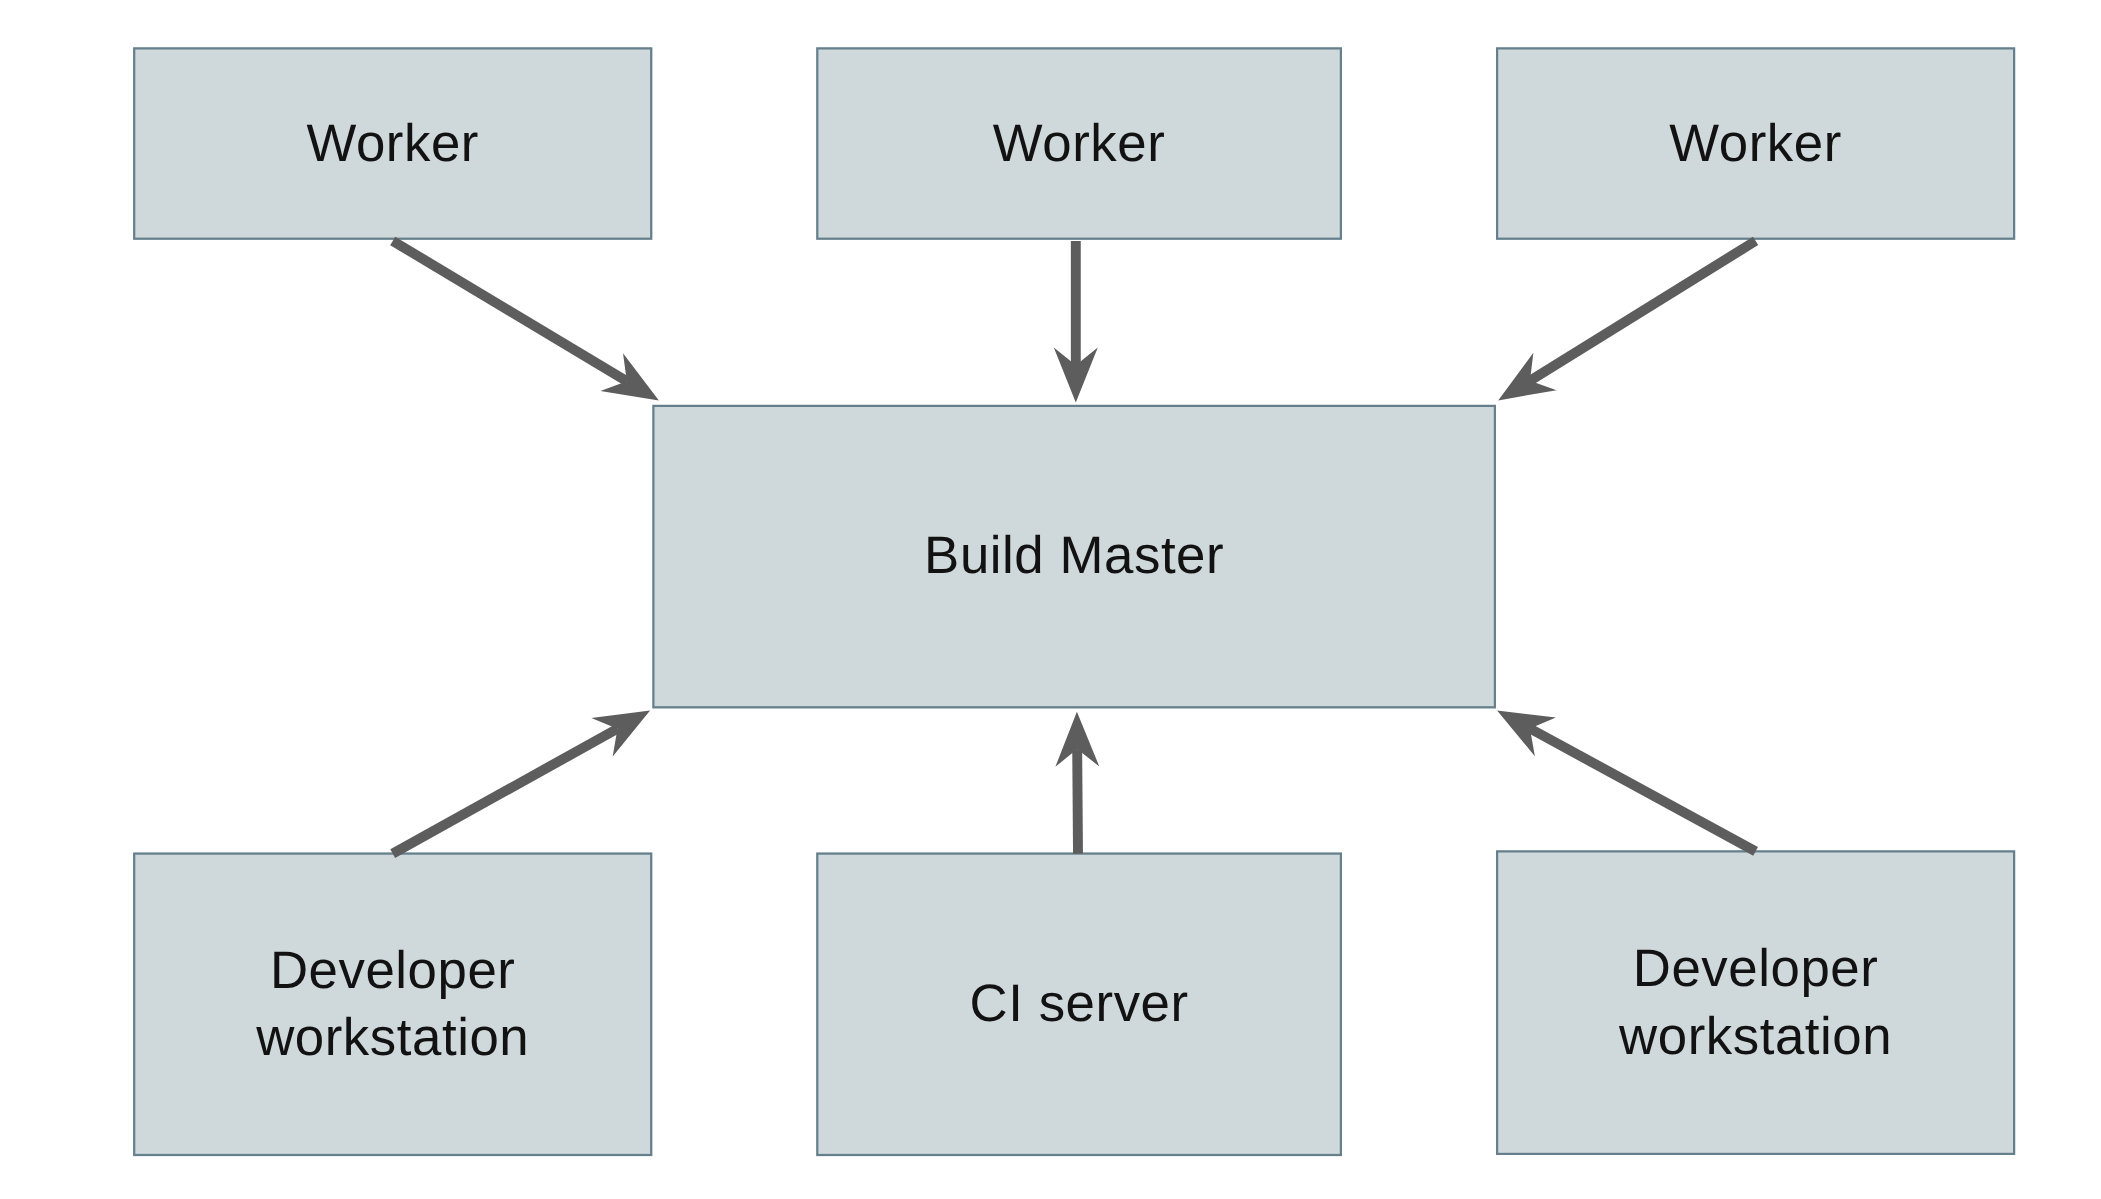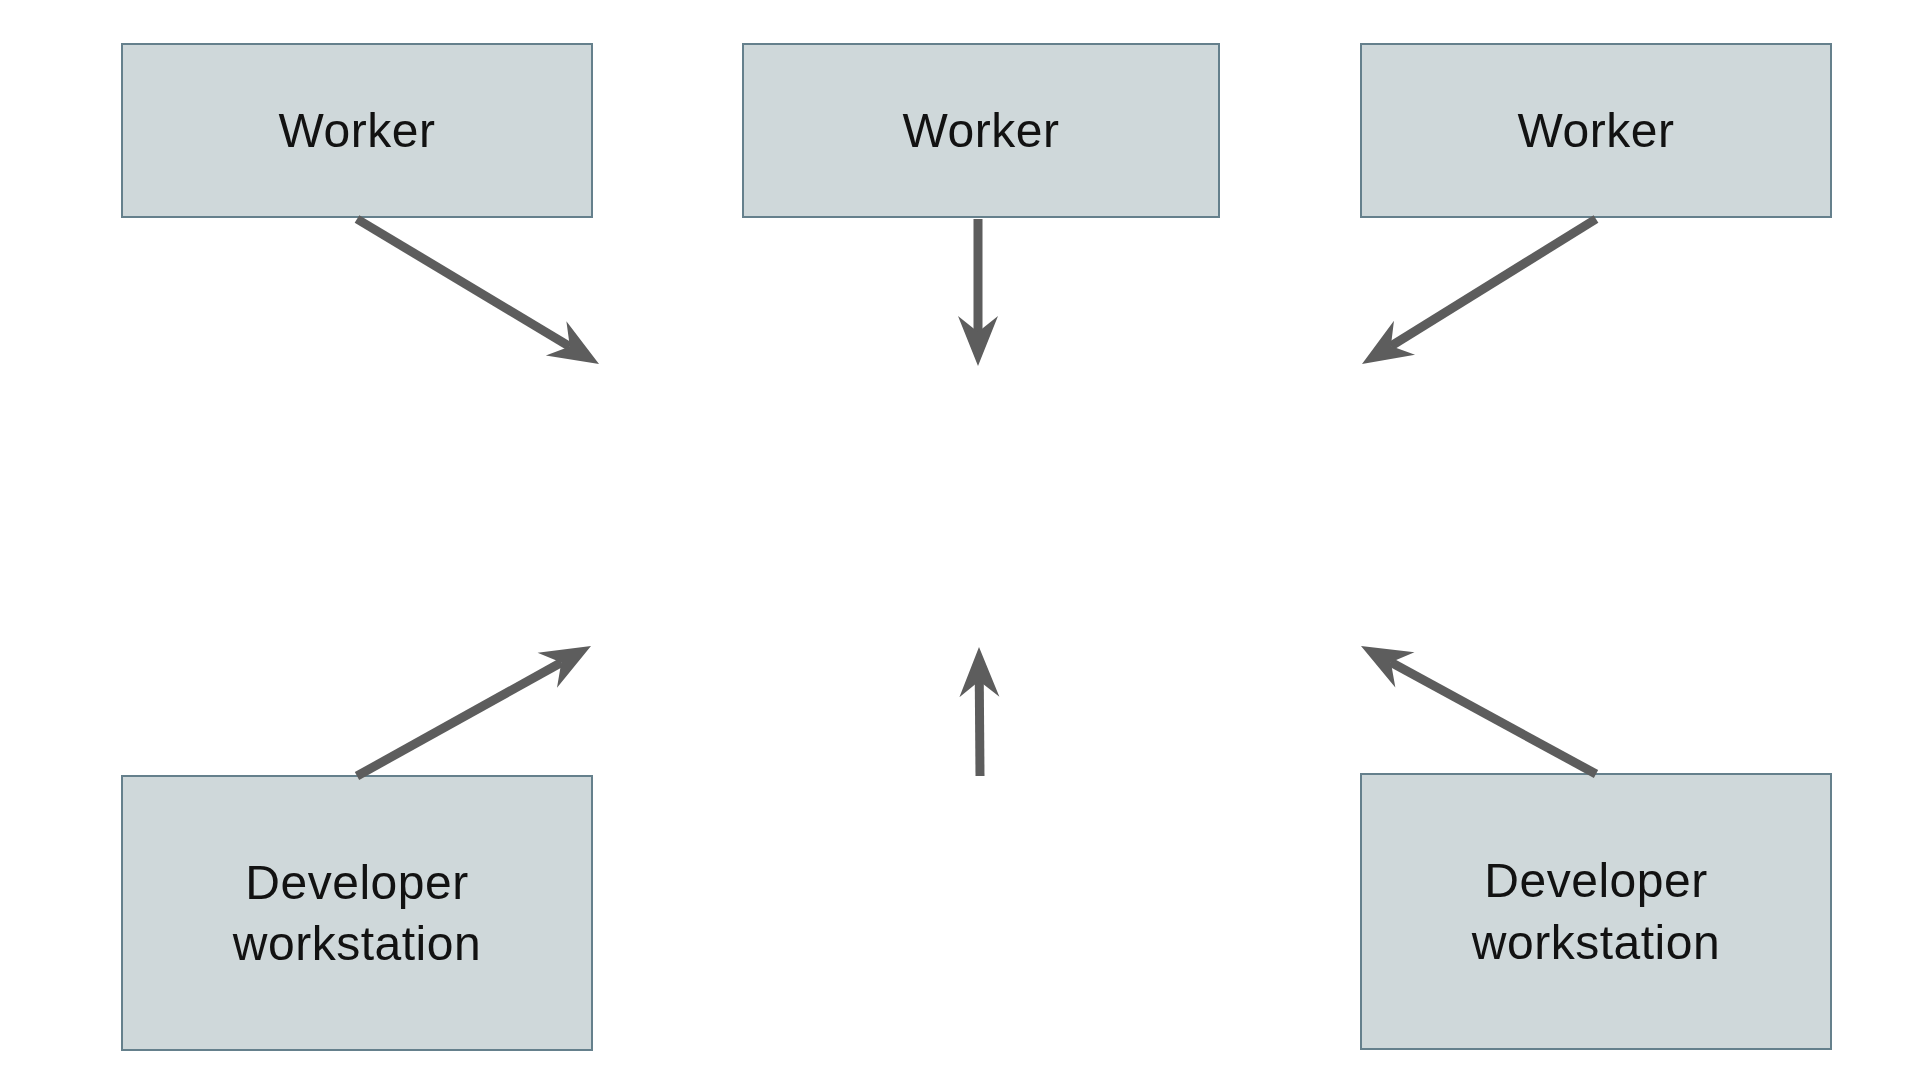--- a/index.html
+++ b/index.html
@@ -52,25 +52,31 @@
   </div>
 
   <div class="node" style="left: 742px; top: 43px; width: 478px; height: 175px; background: rgb(207, 216, 218); border-color: rgb(101, 128, 140);">
     <span class="label" style="color: rgb(18, 18, 18);">Worker</span>
   </div>
 
   <div class="node" style="left: 1360px; top: 43px; width: 472px; height: 175px; background: rgb(207, 216, 218); border-color: rgb(101, 128, 140);">
     <span class="label" style="color: rgb(18, 18, 18);">Worker</span>
   </div>
 
+  <div class="node" style="left: 593px; top: 368px; width: 767px; height: 276px; background: rgb(207, 216, 218); border-color: rgb(101, 128, 140);">
+    <span class="label" style="color: rgb(18, 18, 18);">Build Master</span>
+  </div>
 
   <div class="node" style="left: 121px; top: 775px; width: 472px; height: 276px; background: rgb(207, 216, 218); border-color: rgb(101, 128, 140);">
     <span class="label" style="color: rgb(18, 18, 18);">Developer workstation</span>
   </div>
 
+  <div class="node" style="left: 742px; top: 775px; width: 478px; height: 276px; background: rgb(207, 216, 218); border-color: rgb(101, 128, 140);">
+    <span class="label" style="color: rgb(18, 18, 18);">CI server</span>
+  </div>
 
   <div class="node" style="left: 1360px; top: 773px; width: 472px; height: 277px; background: rgb(207, 216, 218); border-color: rgb(101, 128, 140);">
     <span class="label" style="color: rgb(18, 18, 18);">Developer workstation</span>
   </div>
 
   <svg class="arrow-layer" width="1910" height="1090" viewBox="0 0 1910 1090">
       <g>
         <line x1="357" y1="219" x2="569.834611959922" y2="346.5248708024326" stroke="#5d5d5d" stroke-width="9"></line>
         <polygon points="599,364 545.8302357071985,355.4573912036232 569.834611959922,346.5248708024326 566.3892112337484,321.145169980002" fill="#5d5d5d"></polygon>
       </g>

